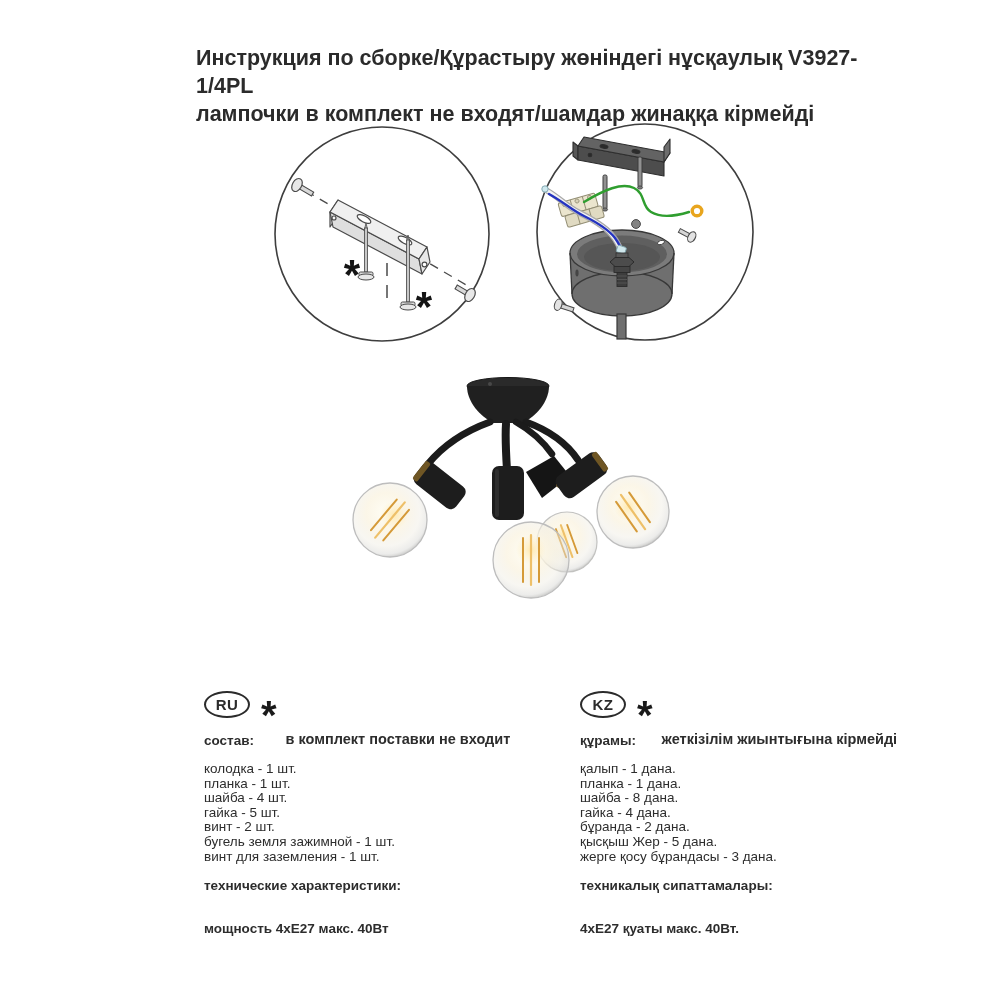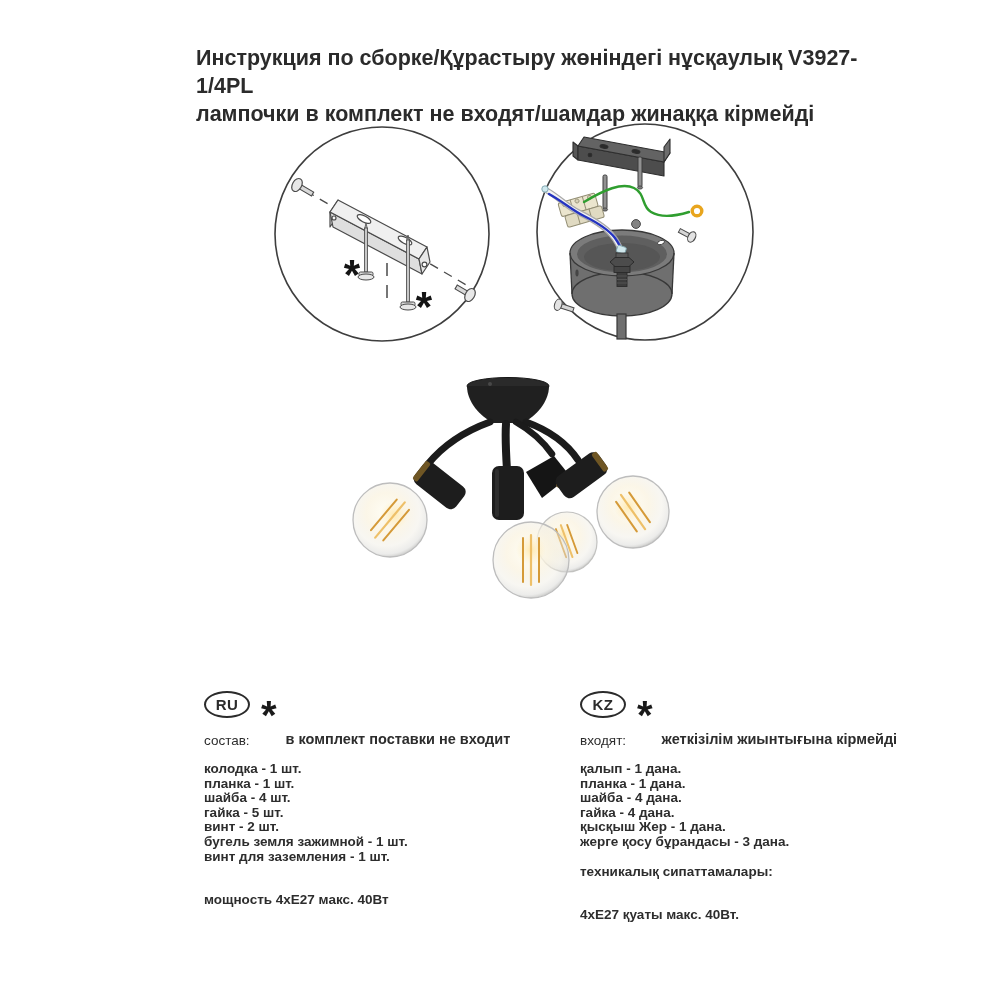--- a/index.html
+++ b/index.html
@@ -25,22 +25,22 @@
     border:2.4px solid #2b2b2b; border-radius:50%;
     display:flex; align-items:center; justify-content:center;
     font-size:15px; font-weight:700; letter-spacing:0.5px; color:#2b2b2b;
     flex:0 0 auto;
   }
   .star {
     display:inline-block; font-size:40px; font-weight:700; color:#1a1a1a;
     line-height:26px; transform:translateY(11px); margin:0 9px 0 11px; flex:0 0 auto;
   }
   .note { font-size:14.5px; font-weight:700;margin-top:40px; }
-  .list-title { font-size:13.5px; font-weight:400; margin-bottom:14px; }
-  .part-line  { font-size:13.5px; font-weight:700; line-height:14.6px; }
+  .list-title { font-size:13.5px; font-weight:700; margin-bottom:14px; }
+  .part-line  { font-size:13.5px; font-weight:400; line-height:14.6px; }
   .tech-title { font-size:13.5px; font-weight:700; margin-top:14px; line-height:15px; }
   .tech-line  { font-size:13.5px; font-weight:700; line-height:15px;margin-top:28px; }
   .ast-svg { font-size:42px; font-weight:700; fill:#141414; }
 </style>
 </head>
 <body>
 
 <div class="page">
 
   <div class="title">
@@ -251,35 +251,37 @@
     <div class="list-title">состав:</div>
     <div>
       <div class="part-line">колодка - 1 шт.</div>
       <div class="part-line">планка - 1 шт.</div>
       <div class="part-line">шайба - 4 шт.</div>
       <div class="part-line">гайка - 5 шт.</div>
       <div class="part-line">винт - 2 шт.</div>
       <div class="part-line">бугель земля зажимной - 1 шт.</div>
       <div class="part-line">винт для заземления - 1 шт.</div>
     </div>
+    <div class="tech-title">технические характеристики:</div>
     <div class="tech-line">мощность 4хЕ27 макс. 40Вт</div>
   </div>
 
   <div class="col" id="col-kz">
     <div class="lang-row">
       <div class="badge">KZ</div>
       <span class="star">*</span>
       <span class="note">жеткізілім жиынтығына кірмейді</span>
     </div>
-    <div class="list-title">входят:</div>
+    <div class="list-title">құрамы:</div>
     <div>
       <div class="part-line">қалып - 1 дана.</div>
       <div class="part-line">планка - 1 дана.</div>
-      <div class="part-line">шайба - 4 дана.</div>
+      <div class="part-line">шайба - 8 дана.</div>
       <div class="part-line">гайка - 4 дана.</div>
-      <div class="part-line">қысқыш Жер - 1 дана.</div>
+      <div class="part-line">бұранда - 2 дана.</div>
+      <div class="part-line">қысқыш Жер - 5 дана.</div>
       <div class="part-line">жерге қосу бұрандасы - 3 дана.</div>
     </div>
     <div class="tech-title">техникалық сипаттамалары:</div>
     <div class="tech-line">4хЕ27 қуаты макс. 40Вт.</div>
   </div>
 
 </div>
 
 </body></html>

